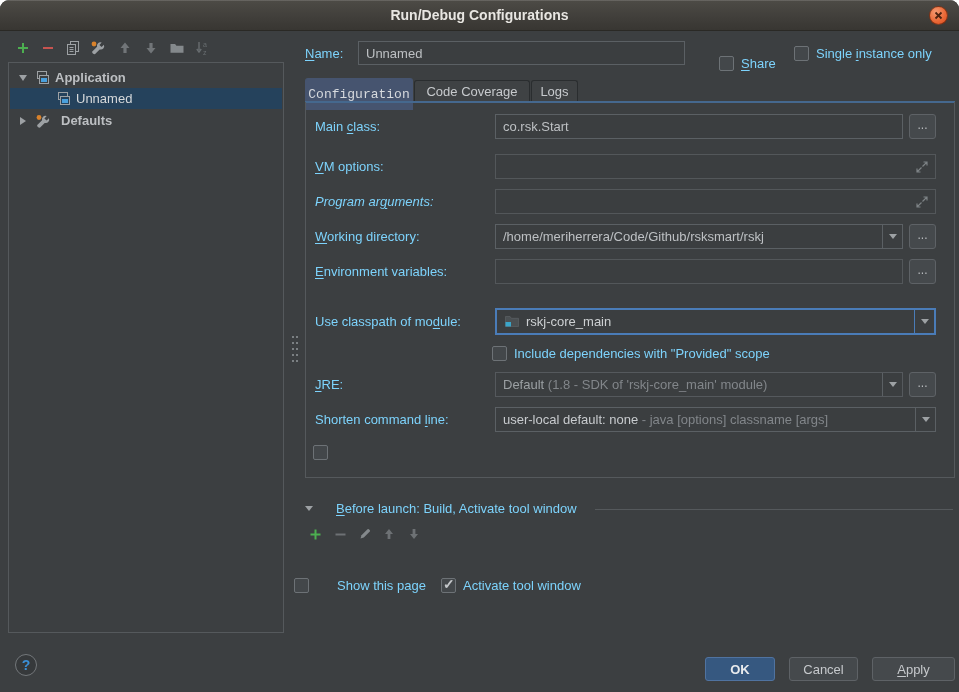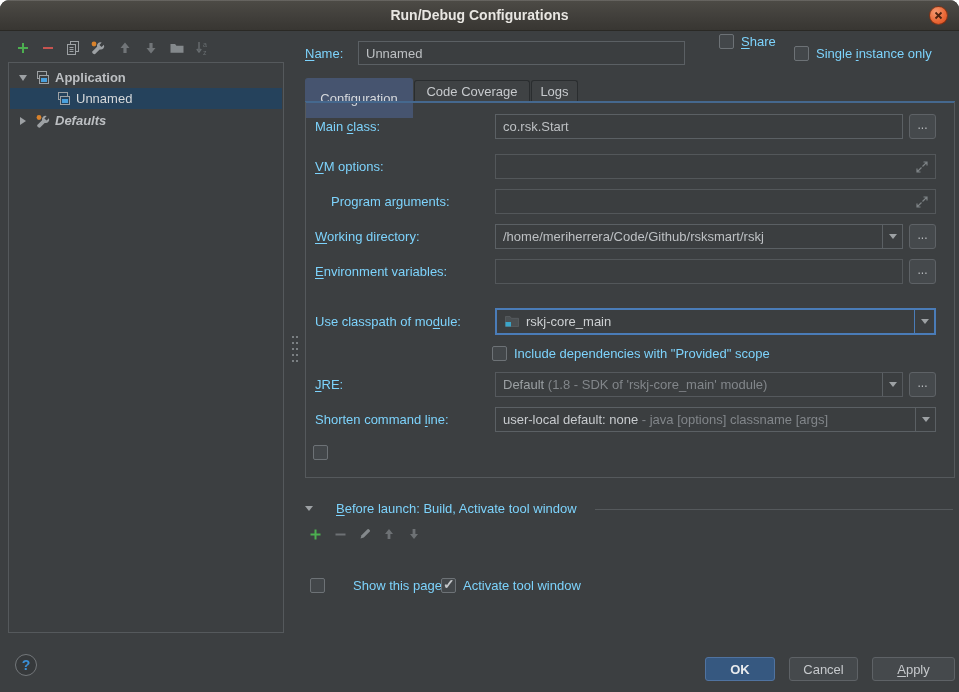--- a/index.html
+++ b/index.html
@@ -45,21 +45,21 @@
   .tree-row.selected { background:#25425c; color:#d6d9db; }
   .tree-row.bold { font-weight:bold; }
   .tw-arrow-down { width:0; height:0; border-left:4.5px solid transparent; border-right:4.5px solid transparent;
                    border-top:6px solid #9da1a4; }
   .tw-arrow-right { width:0; height:0; border-top:4.5px solid transparent; border-bottom:4.5px solid transparent;
                     border-left:6px solid #9da1a4; }
   
   .tab { position:absolute; height:22px; top:80px; background:#3f4244; border:1px solid #2a2d2f;
          border-bottom:none; border-radius:3px 3px 0 0; color:#c7cacd; font-size:13px;
          display:flex; align-items:center; justify-content:center; }
-  .tab.active { top:78px; height:40px; background:#46546f; border-color:#46546f; color:#d7dade; }
+  .tab.active { top:78px; height:32px; background:#46546f; border-color:#46546f; color:#d7dade;font-family:Liberation Mono, monospace; }
   .tab-line { position:absolute; left:305px; top:101px; width:650px; height:2px; background:#45688e; }
   .content-panel { position:absolute; left:305px; top:102px; width:650px; height:376px;
                    border:1px solid #55595c; border-top:none; }
   .flabel { position:absolute; height:25px; line-height:25px; }
   .dimtext { color:#82868a; }
   .graytext { color:#9ba0a3; }
   
   .focused { border:2px solid #4a7cb8 !important; }
   
   .hline { position:absolute; height:1px; background:#55595c; }
@@ -153,29 +153,29 @@
         <rect x="6" y="7" width="6" height="4" fill="#4aa0dd"></rect>
         </svg>
       <span style="margin-left:4px;">Unnamed</span>
     </div>
     <div class="tree-row bold" style="top:47px;">
       <span style="margin-left:10px;" class="tw-arrow-right"></span>
       <svg width="16" height="16" style="margin-left:9px;">
         <circle cx="4" cy="4.5" r="2.4" fill="#d9822b"></circle>
         <path d="M11.7 3.1 a3.4 3.4 0 0 0 -4.6 4.2 L3.3 11.1 a1.9 1.9 0 1 0 2.6 2.6 L9.7 9.9 a3.4 3.4 0 0 0 4.2-4.6 L11.6 7.6 9.4 5.4 Z" fill="#9da1a4"></path>
         </svg>
-      <span style="margin-left:4px;font-style:italic;">Defaults</span>
+      <span style="margin-left:10px;">Defaults</span>
     </div>
   </div>
 
   <div class="splitter-dots"></div>
 
   <div class="flabel lbl" style="left:305px; top:41px;"><span class="u">N</span><span>ame:</span></div>
   <input class="field" style="left: 358px; top: 41px; width: 327px; height: 24px;" readonly="" value="Unnamed">
-  <div class="cb-group" style="left:719px; top:33px;">
+  <div class="cb-group" style="left:719px; top:55px;">
     <span class="checkbox"></span>
     <span class="lbl"><span class="u">S</span><span>hare</span></span>
   </div>
   <div class="cb-group" style="left:794px; top:45px;">
     <span class="checkbox"></span>
     <span class="lbl"><span>Single </span><span class="u">i</span><span>nstance only</span></span>
   </div>
 
   <div class="tab active" style="left:305px; width:108px;">
       <span>Configuration</span>
@@ -196,21 +196,21 @@
   <div class="browse-btn" style="left:909px; top:114px;">...</div>
 
   <div class="flabel lbl" style="left:315px; top:154px;"><span class="u">V</span><span>M options:</span></div>
   <div class="field dim-border" style="left:495px; top:154px; width:441px;">
     <span></span>
     <svg width="16" height="16" style="position:absolute; right:5px; top:4px;">
       <path d="M9.5 3 H13 V6.5 M13 3 L8.5 7.5 M6.5 13 H3 V9.5 M3 13 L7.5 8.5" stroke="#7d8285" fill="none" stroke-width="1.2"></path>
       </svg>
   </div>
 
-  <div class="flabel lbl" style="left:331px; top:189px;"><span>Program ar</span><span class="u">g</span><span>uments:</span></div>
+  <div class="flabel lbl" style="left:315px; top:189px;font-style:italic;"><span>Program ar</span><span class="u">g</span><span>uments:</span></div>
   <div class="field dim-border" style="left:495px; top:189px; width:441px;">
     <span></span>
     <svg width="16" height="16" style="position:absolute; right:5px; top:4px;">
       <path d="M9.5 3 H13 V6.5 M13 3 L8.5 7.5 M6.5 13 H3 V9.5 M3 13 L7.5 8.5" stroke="#7d8285" fill="none" stroke-width="1.2"></path>
       </svg>
   </div>
 
   <div class="flabel lbl" style="left:315px; top:224px;"><span class="u">W</span><span>orking directory:</span></div>
   <div class="field" style="left:495px; top:224px; width:408px; padding-right:26px;">
     <span style="white-space:nowrap; overflow:hidden;">/home/meriherrera/Code/Github/rsksmart/rskj</span>
@@ -292,21 +292,21 @@
       <path d="M7 2 L11 7 H8.4 V12 H5.6 V7 H3 Z" fill="#6d7174"></path>
       </svg>
   </div>
   <div class="icon-btn" style="left:405px; top:525px;">
     <svg width="14" height="14">
       <path d="M7 12 L3 7 H5.6 V2 H8.4 V7 H11 Z" fill="#6d7174"></path>
       </svg>
   </div>
 
 
-  <div class="cb-group" style="left:310px; top:577px;gap:28px;">
+  <div class="cb-group" style="left:294px; top:577px;gap:28px;">
     <span class="checkbox"></span>
     <span class="lbl">Show this page</span>
   </div>
   <div class="cb-group" style="left:441px; top:577px;">
     <span class="checkbox checked"></span>
     <span class="lbl">Activate tool window</span>
   </div>
 
   <div class="help-circle">
       <span>?</span>

